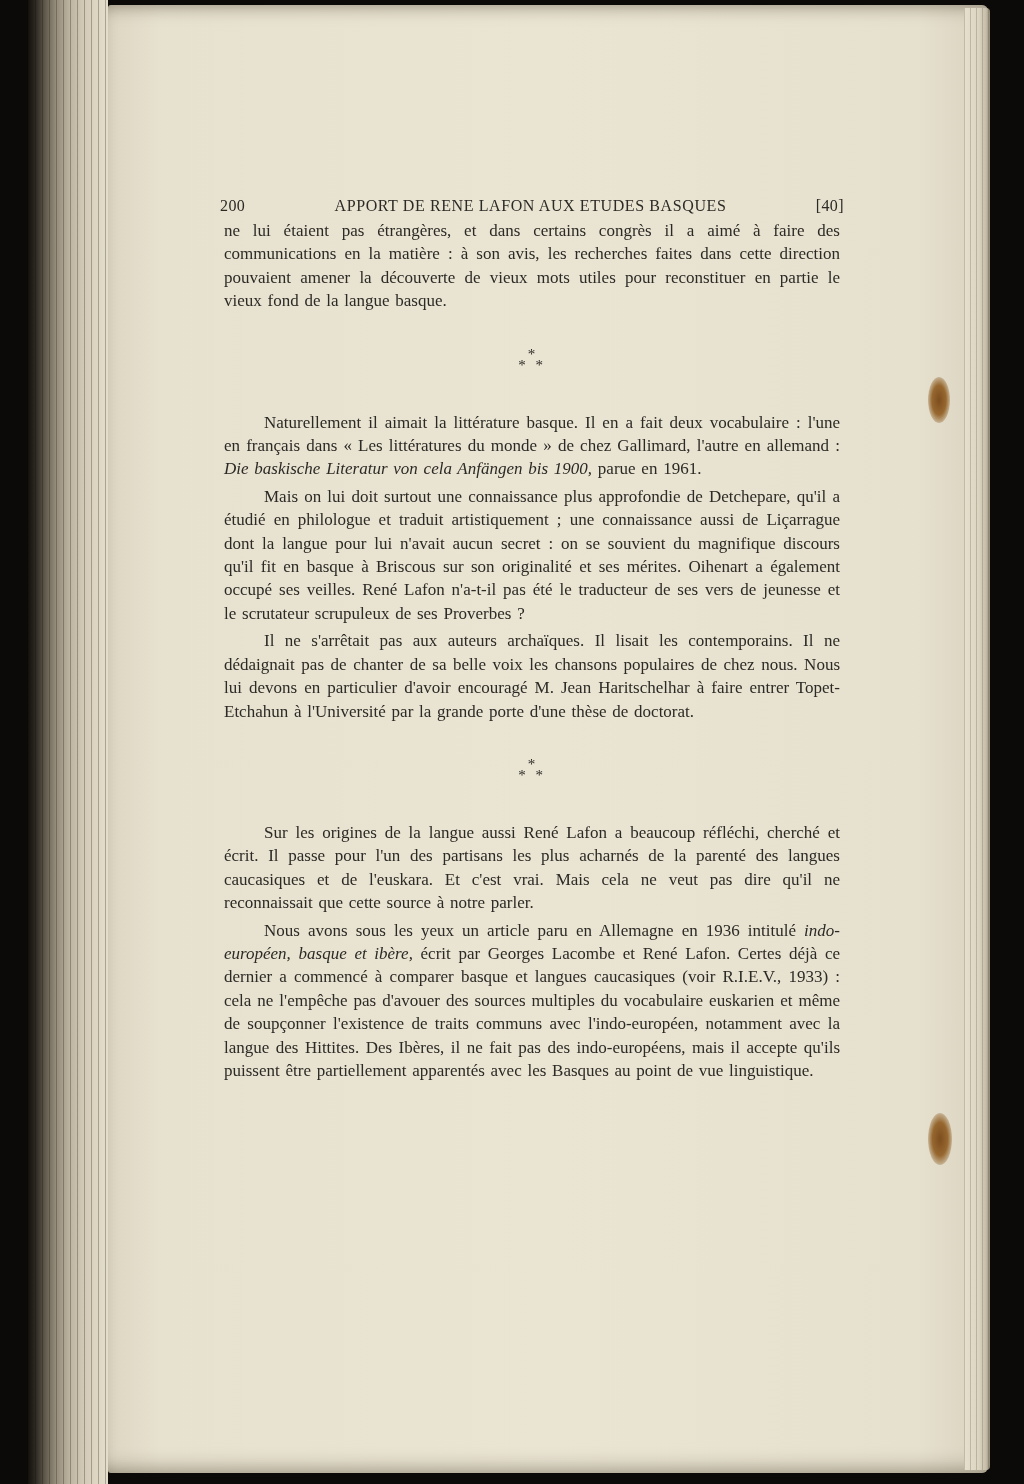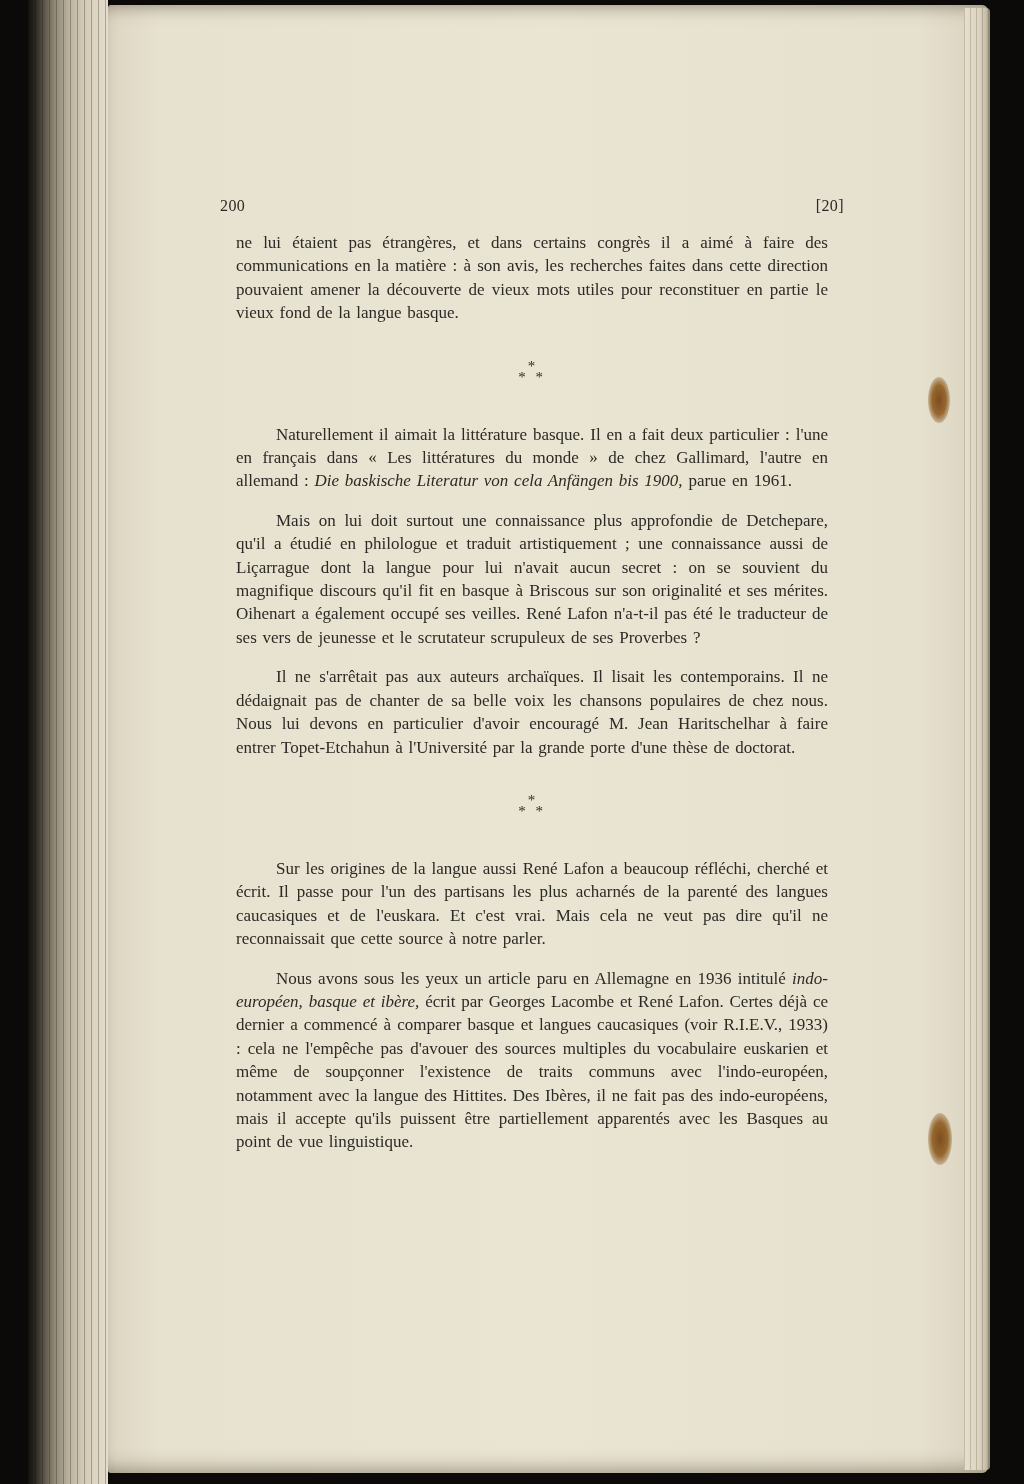--- a/index.html
+++ b/index.html
@@ -61,21 +61,21 @@
     letter-spacing:.4px;
     color:#2c2a25;
   }
   .running-head .title{letter-spacing:.6px;}
   .page-body{
     font-size:17px;
     line-height:23.4px;
     text-align:justify;
     word-spacing:1.5px;
   }
-  .para{margin:16px;}
+  .para{margin:4px;}
   .para.indent{text-indent:40px;}
   .italic{font-style:italic;}
   .asterism{
     text-align:center;
     margin:36px 0 40px 0;
     font-size:15px;
     color:#2c2a25;
     word-spacing:0;
   }
   .asterism .row-top{line-height:10px;letter-spacing:1px;}
@@ -83,29 +83,30 @@
 </style>
 </head>
 <body>
 
 <div class="gutter-edges"></div>
 
 <div class="page">
   <div class="text-block">
     <div class="running-head">
       <span>200</span>
-      <span>[20]</span>
+      <span class="title">APPORT DE RENE LAFON AUX ETUDES BASQUES</span>
+      <span>[40]</span>
     </div>
     <div class="page-body">
         <p class="para"><span>ne lui étaient pas étrangères, et dans certains congrès il a aimé à faire des communications en la matière : à son avis, les recherches faites dans cette direction pouvaient amener la découverte de vieux mots utiles pour reconstituer en partie le vieux fond de la langue basque.</span></p>
         <div class="asterism">
           <div class="row-top">*</div>
           <div class="row-bottom">* *</div>
         </div>
-        <p class="para indent"><span>Naturellement il aimait la littérature basque. Il en a fait deux particulier : l'une en français dans « Les littératures du monde » de chez Gallimard, l'autre en allemand : </span><span class="italic">Die baskische Literatur von cela Anfängen bis 1900,</span><span> parue en 1961.</span></p>
+        <p class="para indent"><span>Naturellement il aimait la littérature basque. Il en a fait deux vocabulaire : l'une en français dans « Les littératures du monde » de chez Gallimard, l'autre en allemand : </span><span class="italic">Die baskische Literatur von cela Anfängen bis 1900,</span><span> parue en 1961.</span></p>
         <p class="para indent"><span>Mais on lui doit surtout une connaissance plus approfondie de Detchepare, qu'il a étudié en philologue et traduit artistiquement ; une connaissance aussi de Liçarrague dont la langue pour lui n'avait aucun secret : on se souvient du magnifique discours qu'il fit en basque à Briscous sur son originalité et ses mérites. Oihenart a également occupé ses veilles. René Lafon n'a-t-il pas été le traducteur de ses vers de jeunesse et le scrutateur scrupuleux de ses Proverbes ?</span></p>
         <p class="para indent"><span>Il ne s'arrêtait pas aux auteurs archaïques. Il lisait les contemporains. Il ne dédaignait pas de chanter de sa belle voix les chansons populaires de chez nous. Nous lui devons en particulier d'avoir encouragé M. Jean Haritschelhar à faire entrer Topet-Etchahun à l'Université par la grande porte d'une thèse de doctorat.</span></p>
         <div class="asterism">
           <div class="row-top">*</div>
           <div class="row-bottom">* *</div>
         </div>
         <p class="para indent"><span>Sur les origines de la langue aussi René Lafon a beaucoup réfléchi, cherché et écrit. Il passe pour l'un des partisans les plus acharnés de la parenté des langues caucasiques et de l'euskara. Et c'est vrai. Mais cela ne veut pas dire qu'il ne reconnaissait que cette source à notre parler.</span></p>
         <p class="para indent"><span>Nous avons sous les yeux un article paru en Allemagne en 1936 intitulé </span><span class="italic">indo-européen, basque et ibère,</span><span> écrit par Georges Lacombe et René Lafon. Certes déjà ce dernier a commencé à comparer basque et langues caucasiques (voir R.I.E.V., 1933) : cela ne l'empêche pas d'avouer des sources multiples du vocabulaire euskarien et même de soupçonner l'existence de traits communs avec l'indo-européen, notamment avec la langue des Hittites. Des Ibères, il ne fait pas des indo-européens, mais il accepte qu'ils puissent être partiellement apparentés avec les Basques au point de vue linguistique.</span></p>
       </div>
   </div>

